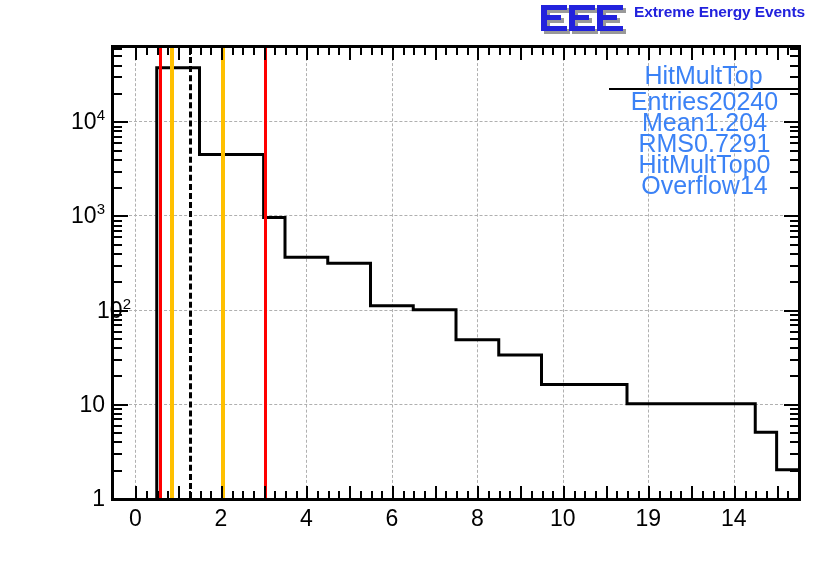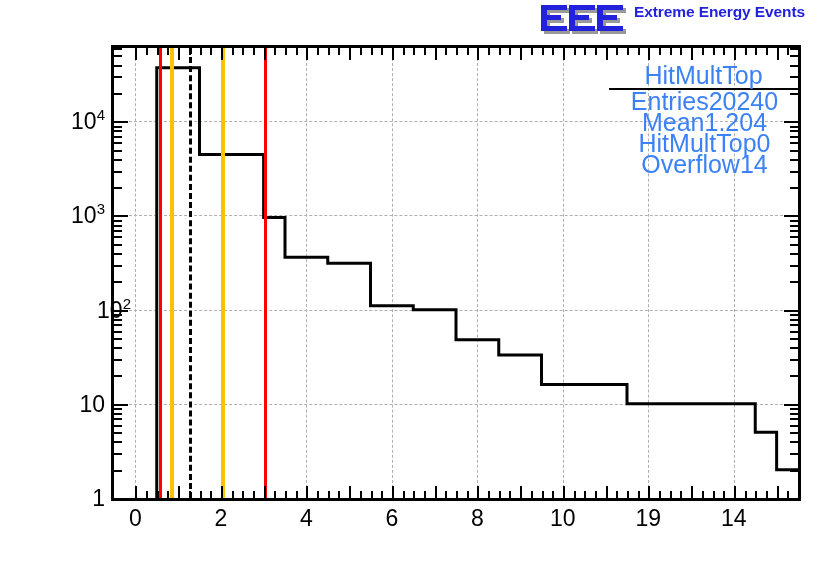--- a/index.html
+++ b/index.html
@@ -503,20 +503,24 @@
     <div id="stats-rows">
         <div class="stats-row">
           <span>Entries</span>
           <span>20240</span>
         </div>
         <div class="stats-row">
           <span>Mean</span>
           <span>1.204</span>
         </div>
         <div class="stats-row">
+          <span>RMS</span>
+          <span>0.7291</span>
+        </div>
+        <div class="stats-row">
           <span>HitMultTop</span>
           <span>0</span>
         </div>
         <div class="stats-row">
           <span>Overflow</span>
           <span>14</span>
         </div>
       </div>
   </div>
 

